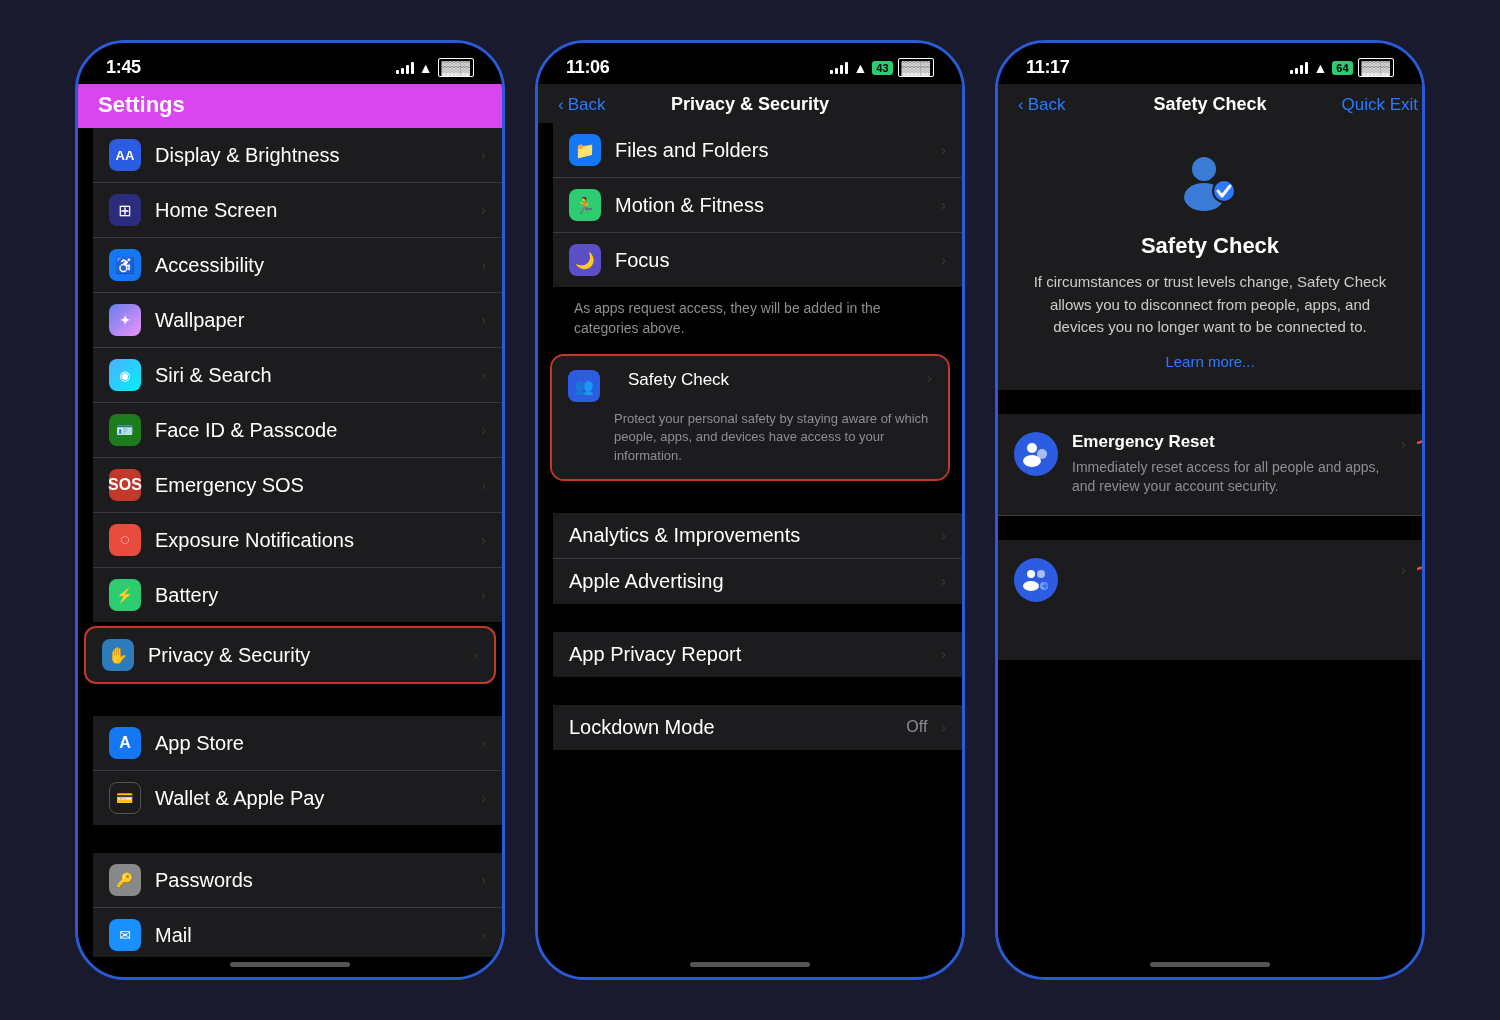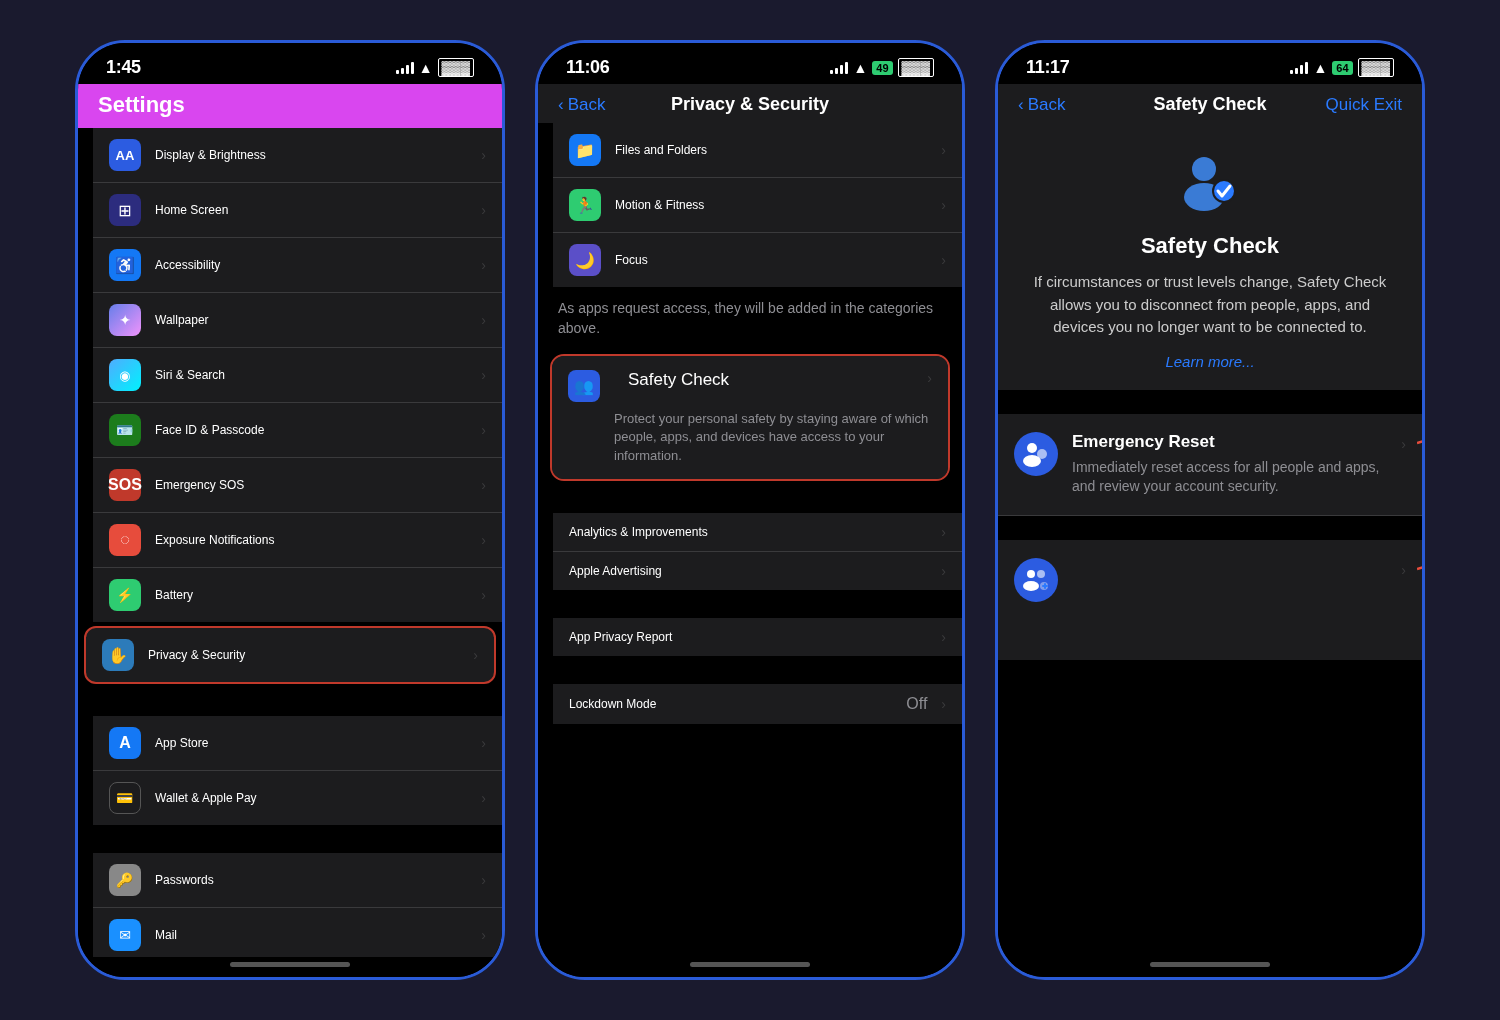--- a/index.html
+++ b/index.html
@@ -72,21 +72,21 @@
       display: flex;
       align-items: center;
       gap: 4px;
       position: absolute;
       left: 20px;
     }
     .nav-right {
       color: #2a7aff;
       font-size: 17px;
       position: absolute;
-      right: 20px;
+      right: 4px;
     }
     .nav-header-wrapper {
       position: relative;
       padding: 10px 20px 8px;
       background: #1c1c1e;
       display: flex;
       align-items: center;
       justify-content: center;
       flex-shrink: 0;
     }
@@ -133,21 +133,21 @@
       font-size: 16px;
       color: #fff;
     }
     .item-text {
       flex: 1;
       display: flex;
       flex-direction: column;
     }
     .item-label {
       color: #fff;
-      font-size: 12px;
+      font-size: 20px;
       font-weight: 400;
     }
     .item-chevron {
       color: #3a3a3c;
       font-size: 14px;
       margin-left: 8px;
     }
     .item-value {
       color: #8e8e93;
       font-size: 16px;
@@ -170,21 +170,21 @@
       color: #8e8e93;
       font-size: 13px;
       padding: 8px 20px 4px;
       background: #000;
       text-transform: uppercase;
       letter-spacing: 0.5px;
     }
     .info-text {
       color: #8e8e93;
       font-size: 14px;
-      padding: 12px 20px;
+      padding: 12px 36px;
       background: #000;
       line-height: 1.4;
     }
 
     
     .safety-check-box {
       margin: 4px 12px;
       border: 2px solid #c0392b;
       border-radius: 14px;
       overflow: hidden;
@@ -229,21 +229,20 @@
     .safety-desc {
       color: #ccc;
       font-size: 15px;
       text-align: center;
       line-height: 1.5;
       margin-bottom: 14px;
     }
     .safety-learn-more {
       color: #2a7aff;
       font-size: 15px;
-      font-style: italic;
     }
 
     .safety-section-divider {
       height: 24px;
       background: #000;
     }
 
     .safety-action-item {
       background: #1c1c1e;
       padding: 18px 16px;
@@ -486,21 +485,21 @@
   <div class="status-bar">
     <span class="status-time">11:06</span>
     <div class="status-icons">
       <div class="signal-bars">
         <div class="signal-bar" style="height:4px"></div>
         <div class="signal-bar" style="height:6px"></div>
         <div class="signal-bar" style="height:9px"></div>
         <div class="signal-bar" style="height:12px"></div>
       </div>
       <span style="font-size:14px">▲</span>
-      <span style="font-size:11px;background:#2ecc71;color:#000;padding:1px 4px;border-radius:3px;font-weight:700;">49</span>
+      <span style="font-size:11px;background:#2ecc71;color:#000;padding:1px 4px;border-radius:3px;font-weight:700;">43</span>
       <span style="font-size:13px;border:1px solid #fff;padding:1px 3px;border-radius:2px;">▓▓▓</span>
     </div>
   </div>
 
   <div class="nav-header-wrapper">
     <span class="nav-back">
       <span>‹</span>
       <span>Back</span>
     </span>
     <span class="nav-header-title">Privacy &amp; Security</span>

